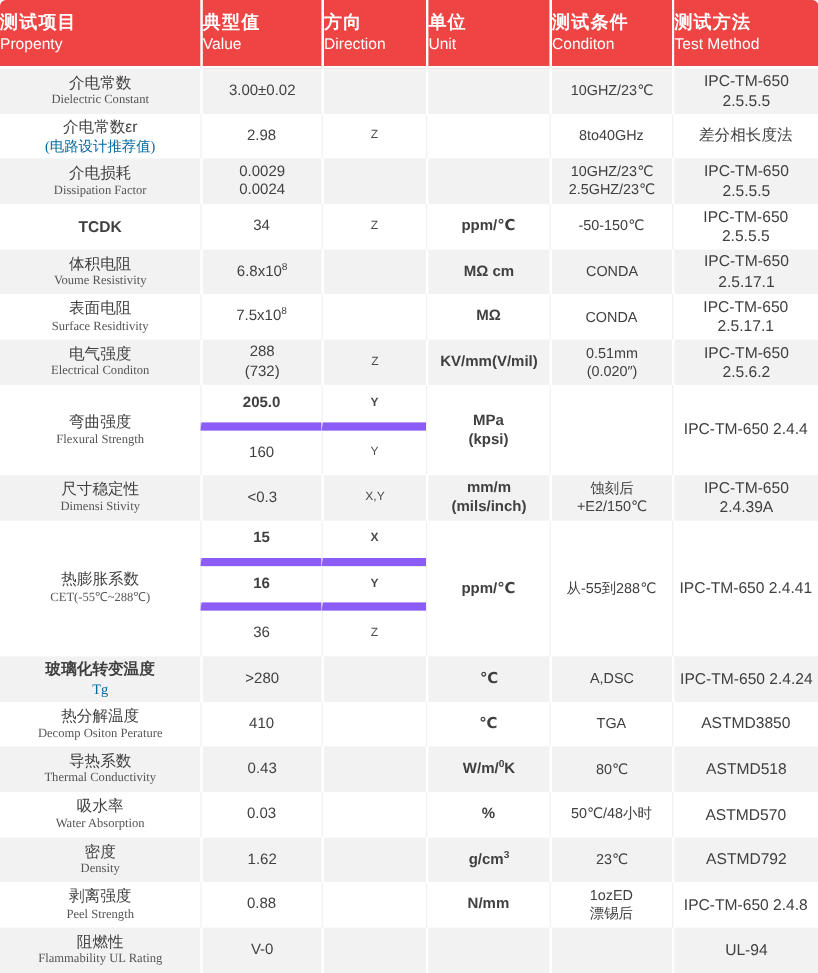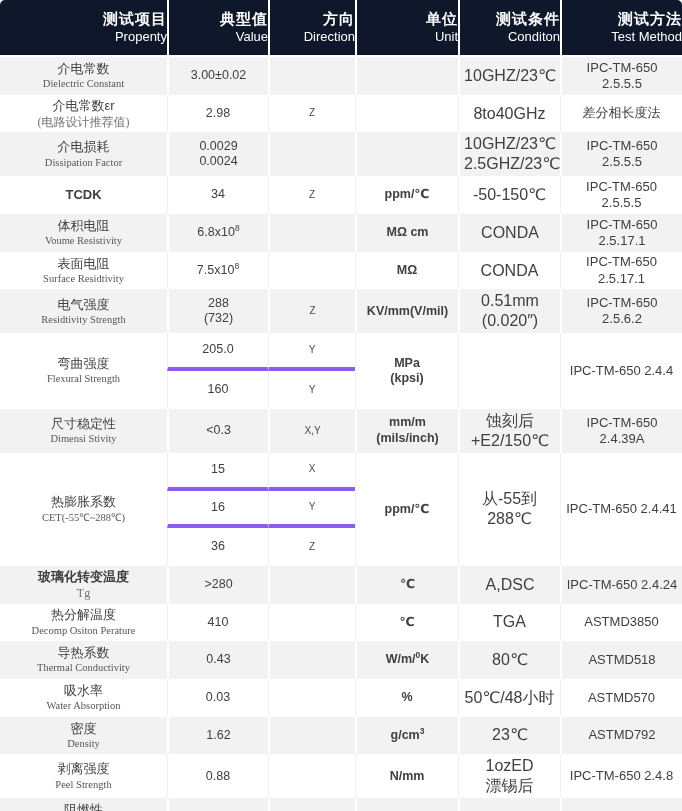--- a/index.html
+++ b/index.html
@@ -1,40 +1,40 @@
 <!DOCTYPE html>
 <html><head>
 <meta charset="utf-8">
 <style>
   html,body{margin:0;padding:0;background:#fff;}
   .sheet{width:682px;height:811px;overflow:hidden;background:#fff;}
   table{width:682px;height:811px;table-layout:fixed;border-collapse:separate;border-spacing:0;
         font-family:"Liberation Sans","DejaVu Sans",sans-serif;}
   td,th{box-sizing:border-box;padding:0;margin:0;}
   thead tr{height:57px;}
-  thead th{background:#0f172a;color:#ffffff;vertical-align:middle;text-align:right;
+  thead th{background:#ef4444;color:#ffffff;vertical-align:middle;text-align:left;
            border-left:2px solid #ffffff;border-bottom:2px solid #ffffff;font-weight:400;}
   thead th:first-child{border-left:none;border-top-left-radius:5px;}
   thead th:last-child{border-top-right-radius:5px;}
   .hzh{font-size:15px;font-weight:700;letter-spacing:1px;line-height:1.15;}
   .hen{font-size:13px;margin-top:3px;line-height:1.1;}
   tbody tr{height:37.7px;}
   tbody td{text-align:center;vertical-align:middle;color:#404040;padding:2px 4px;line-height:1.25;}
   tr.g td{background:#f2f2f2;border-left:2px solid #ffffff;margin-top:19px;}
   tr.w td{background:#ffffff;border-left:1px solid #f0f0f0;}
   tbody td.c1{border-left:none;}
-  tbody td.bb{border-bottom:4px solid #8b5cf6;}
+  tbody td.bb{border-bottom:7px solid #8b5cf6;font-weight:bold;}
   .zh{font-size:13px;color:#3f3f3f;line-height:1.25;}
   .en{font-size:10.5px;color:#555555;margin-top:1px;line-height:1.2;font-family:Liberation Serif, serif;}
-  .en.cn{font-size:12px;color:#737373;}
+  .en.cn{font-size:12px;color:#0369a1;}
   td.bold .zh{font-weight:700;}
   td.v{font-size:12.5px;}
   td.d{font-size:10px;color:#4a4a4a;}
   td.u{font-size:12.5px;font-weight:bold;}
-  td.c{font-size:16px;}
+  td.c{font-size:12px;}
   td.m{font-size:13px;}
   .pre{white-space:pre-line;}
   sup{font-size:8.5px;line-height:0;vertical-align:super;}
 </style>
 </head>
 <body>
 
 <div class="sheet">
 <table>
   <colgroup>
@@ -144,21 +144,21 @@
       <td class="v"><span>7.5x10</span><sup>8</sup></td>
       <td class="d"></td>
       <td class="u">MΩ</td>
       <td class="c">CONDA</td>
       <td class="m">IPC-TM-650 2.5.17.1</td>
     </tr>
 
     <tr class="g">
       <td class="c1">
         <div class="zh">电气强度</div>
-        <div class="en">Residtivity Strength</div>
+        <div class="en">Electrical Conditon</div>
       </td>
       <td class="v pre">288
 (732)</td>
       <td class="d">Z</td>
       <td class="u">KV/mm(V/mil)</td>
       <td class="c pre">0.51mm
 (0.020″)</td>
       <td class="m">IPC-TM-650 2.5.6.2</td>
     </tr>
 

